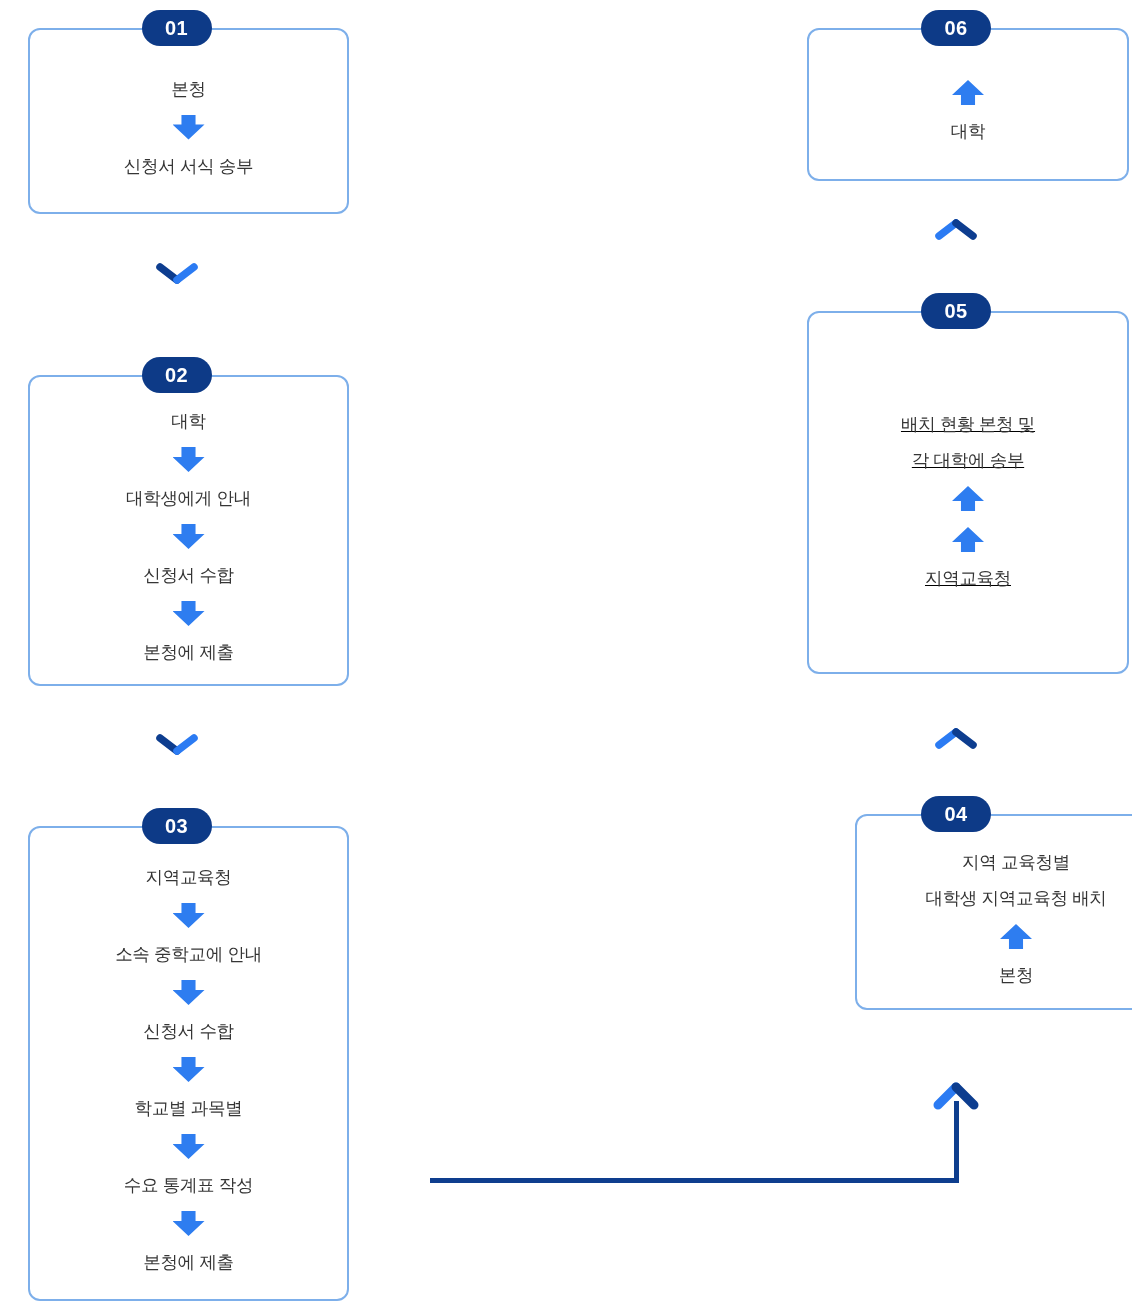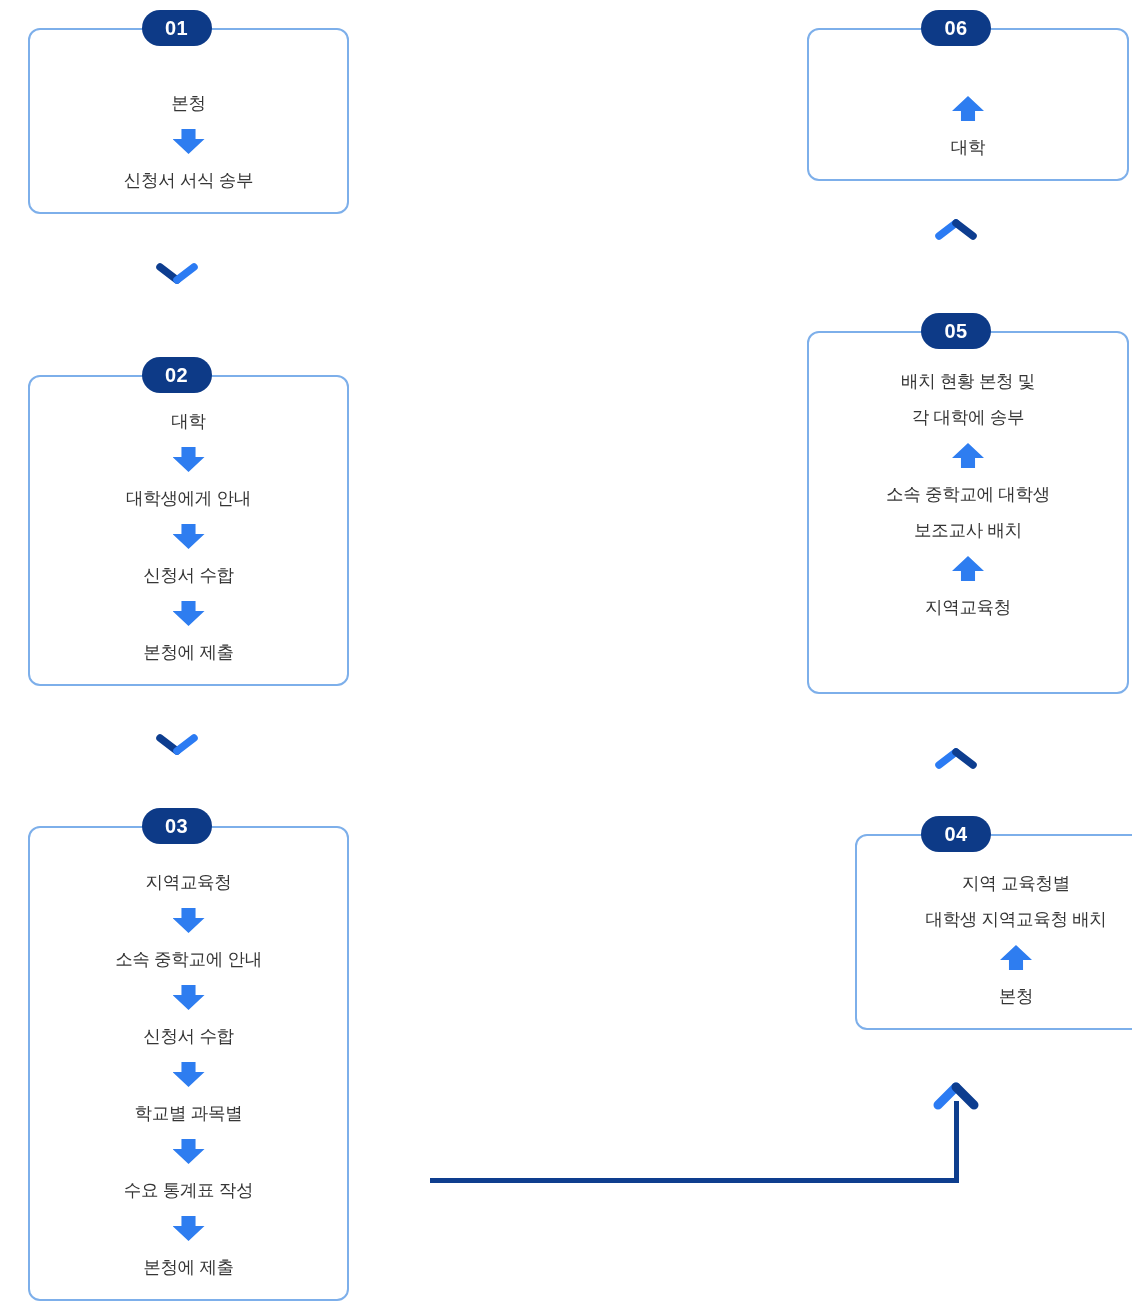--- a/index.html
+++ b/index.html
@@ -25,35 +25,35 @@
   .badge{
     position:absolute;top:0;left:50%;transform:translateX(-50%);
     min-width:70px;height:36px;padding:0 18px;border-radius:18px;
     background:var(--badge);color:#fff;font-size:20px;font-weight:700;
     display:flex;align-items:center;justify-content:center;z-index:2;
     letter-spacing:0.5px;
   }
   .box{
     width:100%;margin-top:18px;background:#fff;
     border:2px solid var(--border);border-radius:12px;
-    display:flex;flex-direction:column;align-items:center;justify-content:flex-end;
+    display:flex;flex-direction:column;align-items:center;justify-content:center;
     padding:26px 10px 14px;
   }
   .card-01 .box{height:186px;}
   .card-02 .box{height:311px;}
   .card-03 .box{height:475px;}
   .card-06 .box{height:153px;}
-  .card-05 .box{height:363px;justify-content:flex-start;padding-top:30px;}
+  .card-05 .box{height:363px;justify-content:center;padding-top:30px;}
   .card-04 .box{height:196px;margin-left:48px;}
 
   .col-left  .card-01{margin-top:10px;}
   .col-left  .card-02{margin-top:71px;}
   .col-left  .card-03{margin-top:51px;}
   .col-right .card-06{margin-top:10px;}
-  .col-right .card-05{margin-top:72px;}
+  .col-right .card-05{margin-top:52px;text-decoration:underline;}
   .col-right .card-04{margin-top:46px;}
 
   .col-left  .chev-1{margin-top:48px;}
   .col-left  .chev-2{margin-top:47px;}
   .col-right .chev-1{margin-top:36px;}
   .col-right .chev-2{margin-top:52px;}
 
   .step{display:flex;flex-direction:column;align-items:center;}
   .line{
     font-size:17.5px;line-height:36px;color:var(--text);
@@ -159,24 +159,20 @@
         <line x1="22" y1="6" x2="39" y2="19" stroke="var(--chev-dark)" stroke-width="7.5" stroke-linecap="round"></line>
       </svg>
       <div class="card card-05">
         <div class="badge">05</div>
         <div class="box">
           <div class="step">
             <div class="line">배치 현황 본청 및</div>
             <div class="line">각 대학에 송부</div>
           </div>
           <div class="flow-arrow up"></div>
-          <div class="step">
-            <div class="line">소속 중학교에 대학생</div>
-            <div class="line">보조교사 배치</div>
-          </div>
           <div class="flow-arrow up"></div>
           <div class="step">
             <div class="line">지역교육청</div>
           </div>
         </div>
       </div>
       <svg width="44" height="24" viewBox="0 0 44 24" class="chev chev-2">
         <line x1="5" y1="19" x2="22" y2="6" stroke="var(--chev-light)" stroke-width="7.5" stroke-linecap="round"></line>
         <line x1="22" y1="6" x2="39" y2="19" stroke="var(--chev-dark)" stroke-width="7.5" stroke-linecap="round"></line>
       </svg>

